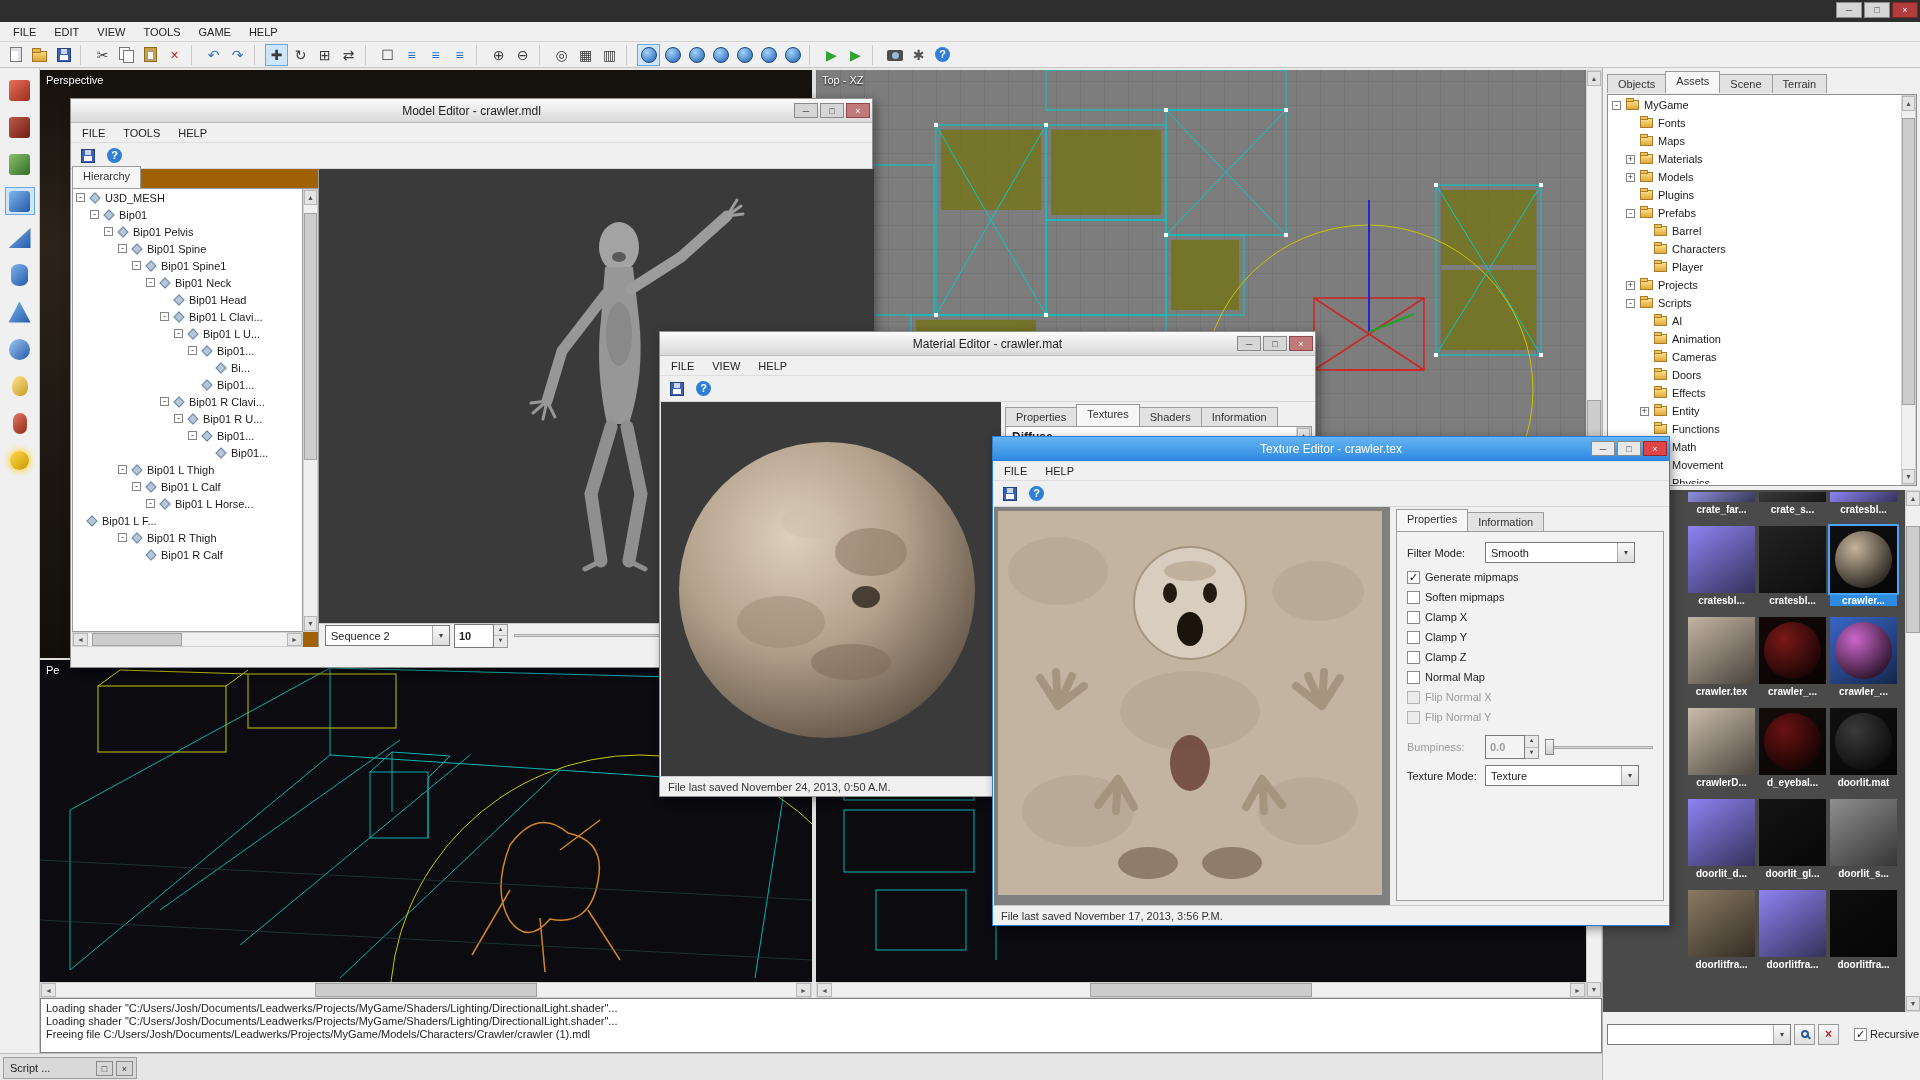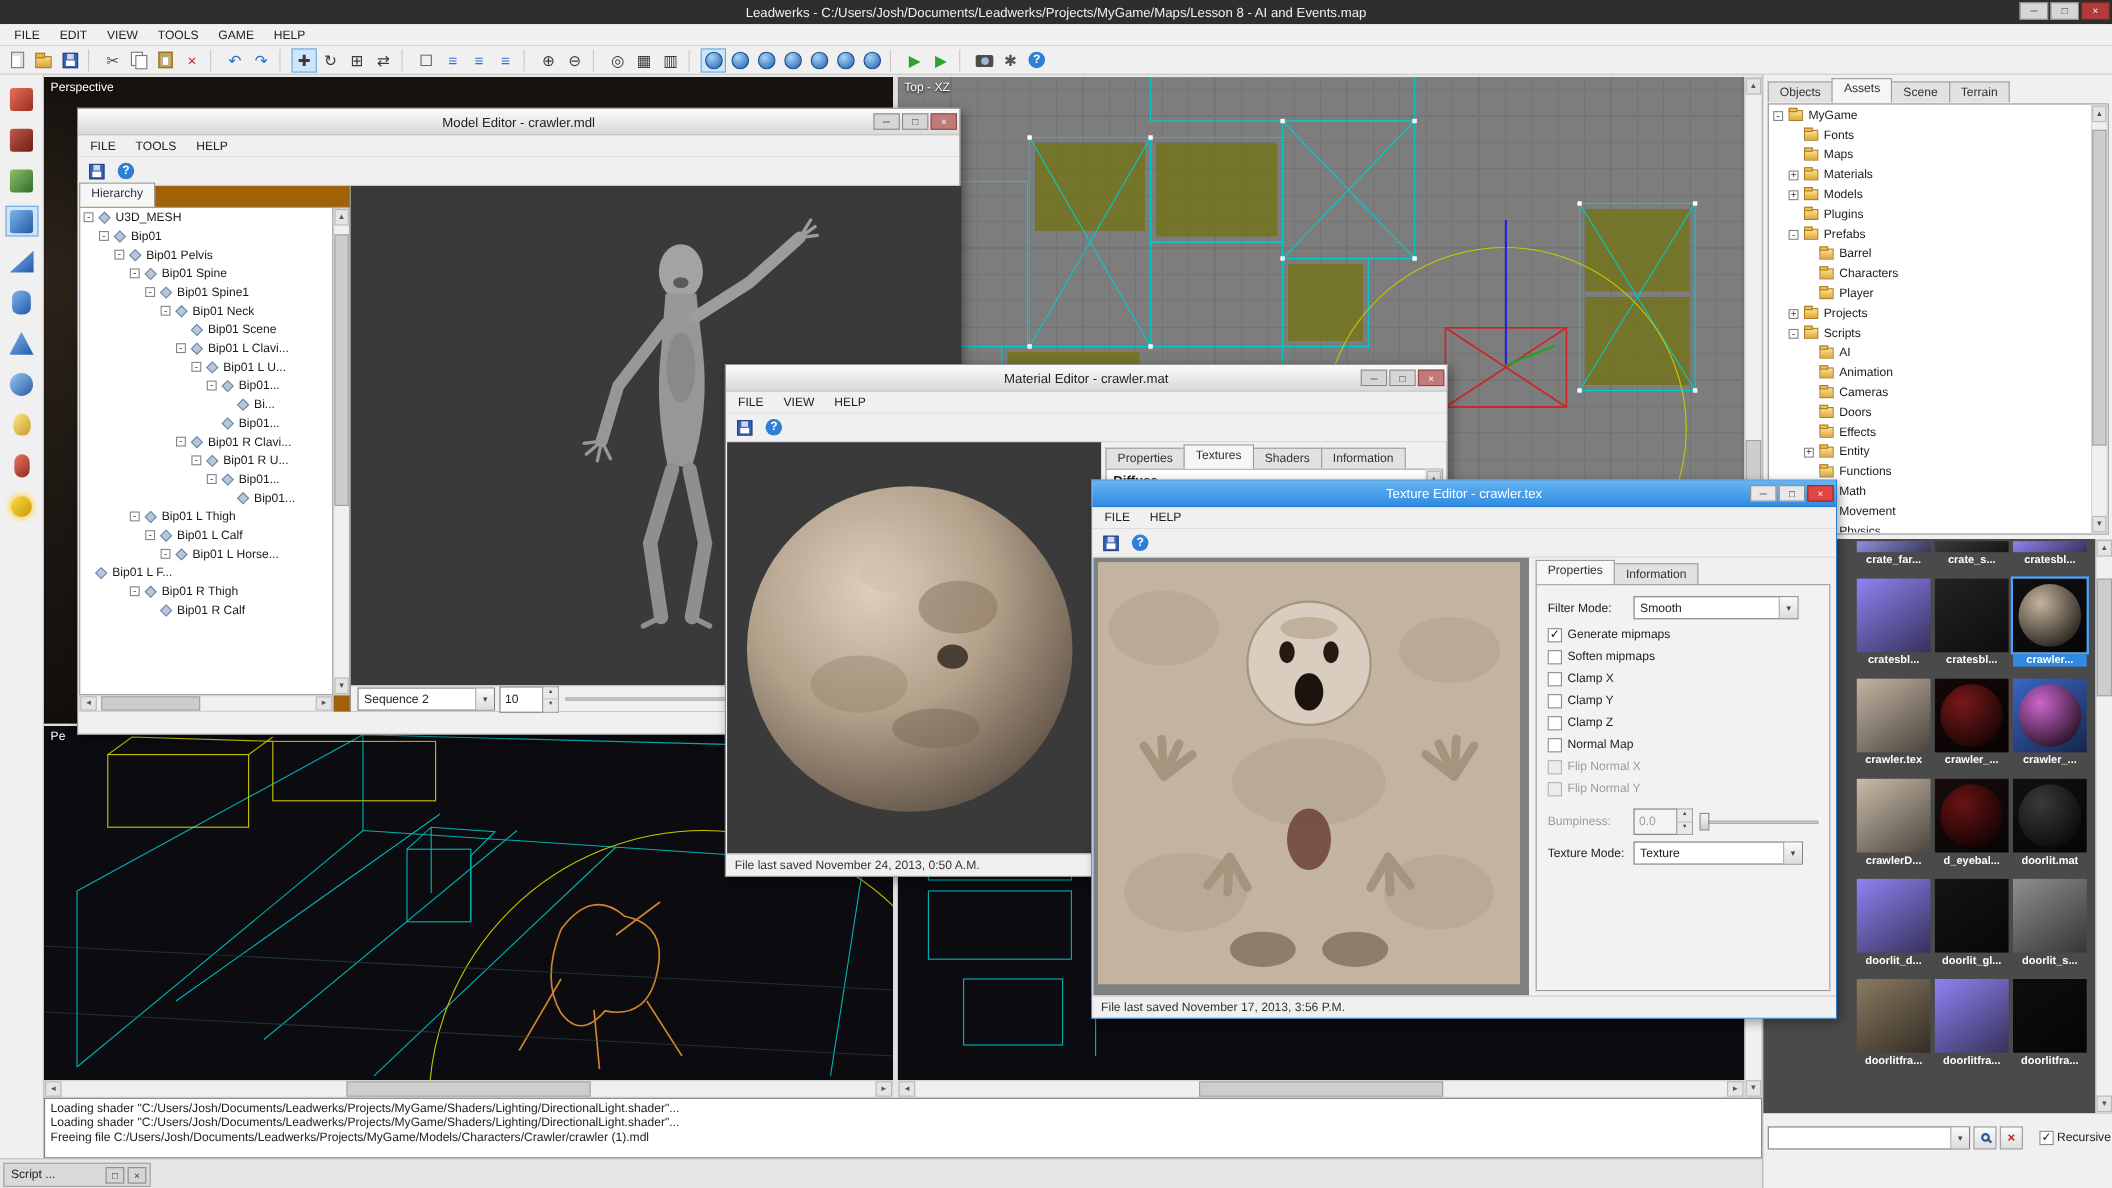--- a/index.html
+++ b/index.html
@@ -110,21 +110,21 @@
 
   
   .combo { height:21px; background:#fff; border:1px solid #7a7a7a; display:flex; align-items:center; font-size:11px; padding-left:5px; position:relative; }
   .combo .cval { flex:1; overflow:hidden; white-space:nowrap; }
   .combo .carr { width:17px; align-self:stretch; background:linear-gradient(#fafafa,#dcdcdc); border-left:1px solid #aaa; display:flex; align-items:center; justify-content:center; font-size:8px; color:#444; }
   .cb { width:13px; height:13px; background:#fff; border:1px solid #8a8a8a; font-size:11px; line-height:11px; text-align:center; color:#111; flex:none; }
   .cb.dis { background:#ececec; border-color:#b4b4b4; }
   .optrow { display:flex; align-items:center; gap:5px; margin:4px 0 0 0; height:16px; }
   .optrow.disabled .oplabel { color:#9b9b9b; }
   .oplabel { font-size:11px; }
-  .spin { display:flex; height:24px; }
+  .spin { display:flex; height:24px;font-weight:bold; }
   .spinbox { background:#fff; border:1px solid #7a7a7a; font-size:11px; display:flex; align-items:center; padding-left:4px; }
   .spinarrs { width:14px; display:flex; flex-direction:column; border:1px solid #999; border-left:none; }
   .spinarrs span { flex:1; background:#e8e8e8; font-size:6px; line-height:9px; text-align:center; color:#444; border-bottom:1px solid #bbb; }
   .spinarrs span:last-child { border-bottom:none; }
   .slider { position:relative; height:21px; flex:1; }
   .slider .tr { position:absolute; left:2px; right:2px; top:9px; height:3px; background:#d8d8d8; border:1px solid #a8a8a8; }
   .slider .th { position:absolute; top:2px; width:9px; height:16px; background:linear-gradient(#f6f6f6,#cfcfcf); border:1px solid #888; }
 
   
   #right-panel { position:absolute; left:1602px; top:68px; width:318px; height:1012px; background:#f0f0f0; border-left:1px solid #b0b0b0; z-index:5; }
@@ -176,21 +176,20 @@
   #tex-right { flex:1; position:relative; padding:2px 4px 0 6px; }
   #tex-page { position:absolute; left:6px; top:24px; right:4px; bottom:4px; border:1px solid #9c9c9c; background:#f2f2f2; padding:10px 8px 0 10px; }
   .frow { display:flex; align-items:center; margin-bottom:6px; }
   .flabel { font-size:11px; width:78px; flex:none; }
   .flabel.dis { color:#9b9b9b; }
 </style>
 </head>
 <body>
 
 <div id="titlebar">
-  <span class="title">Leadwerks - C:/Users/Josh/Documents/Leadwerks/Projects/MyGame/Maps/Lesson 8 - AI and Events.map</span>
   <span class="wbtns">
     <span class="wb">─</span>
     <span class="wb">□</span>
     <span class="wb close">×</span>
   </span>
 </div>
 <div id="menubar">
     <span class="mi">FILE</span>
     <span class="mi">EDIT</span>
     <span class="mi">VIEW</span>
@@ -756,21 +755,21 @@
             <span class="tlabel">Bip01 Spine1</span>
           </div>
           <div class="trow" style="padding-left: 73px;">
             <span class="texp">-</span>
             <span class="ticon bone"></span>
             <span class="tlabel">Bip01 Neck</span>
           </div>
           <div class="trow" style="padding-left: 87px;">
             <span class="texp hidden"></span>
             <span class="ticon bone"></span>
-            <span class="tlabel">Bip01 Scene</span>
+            <span class="tlabel">Bip01 Head</span>
           </div>
           <div class="trow" style="padding-left: 87px;">
             <span class="texp">-</span>
             <span class="ticon bone"></span>
             <span class="tlabel">Bip01 L Clavi...</span>
           </div>
           <div class="trow" style="padding-left: 101px;">
             <span class="texp">-</span>
             <span class="ticon bone"></span>
             <span class="tlabel">Bip01 L U...</span>

